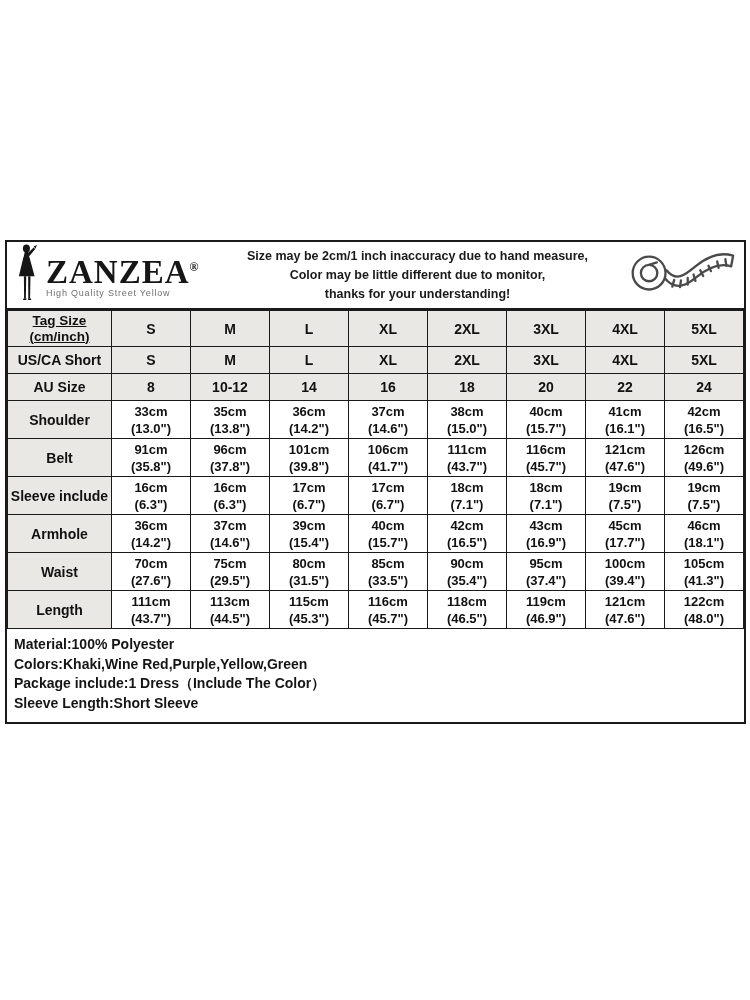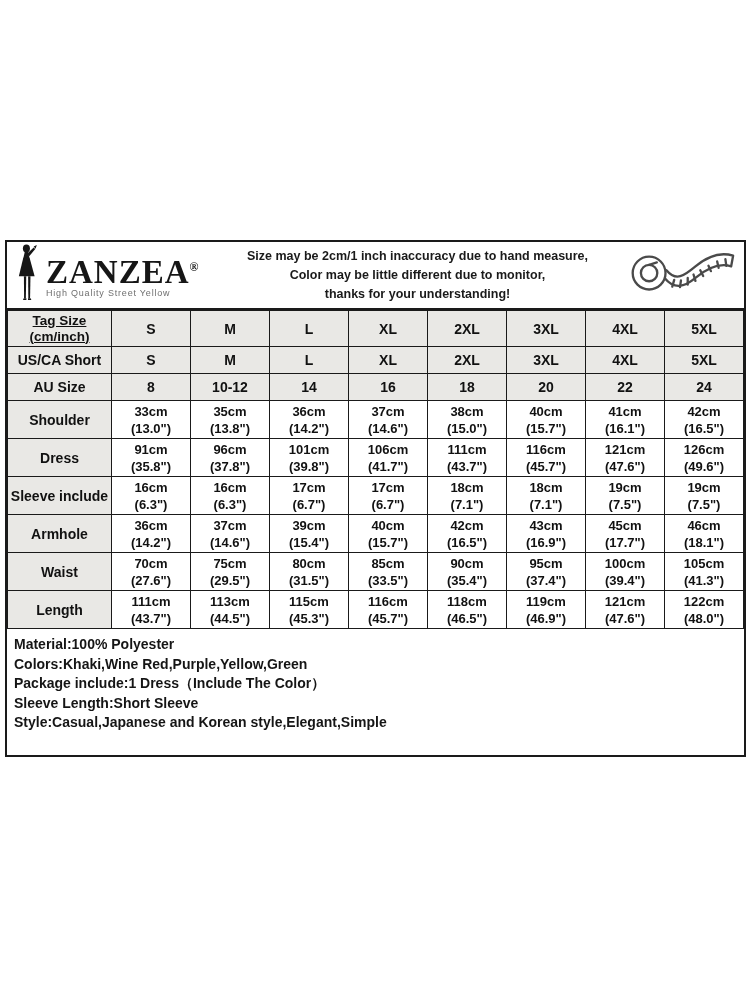--- a/index.html
+++ b/index.html
@@ -42,21 +42,21 @@
     padding:0;font-weight:bold;color:#111;
     overflow:hidden;
   }
   tr.size-row th, tr.size-row td{background:#e9e8e5;font-size:14px;height:26px;}
   tr.header-row th, tr.header-row td{height:35px;}
   tr.header-row th div{font-size:13.5px;line-height:16px;text-decoration:underline;}
   tr.measure-row th{background:#e9e8e5;font-size:14px;}
   tr.measure-row td{background:#ffffff;height:37px;font-size:13px;line-height:17px;}
   
   .details{
-    padding:6px 0 22px 7px;
+    padding:6px 0 9px 7px;
     font-size:14px;font-weight:bold;line-height:19.5px;color:#151515;
   }
 </style>
 </head>
 <body>
 
 <div class="sheet">
 
   <div class="box-header">
     <div class="logo">
@@ -183,21 +183,21 @@
           <td>
             <div>41cm</div>
             <div>(16.1")</div>
           </td>
           <td>
             <div>42cm</div>
             <div>(16.5")</div>
           </td>
         </tr>
         <tr class="measure-row">
-          <th>Dress</th>
+          <th>Belt</th>
           <td>
             <div>91cm</div>
             <div>(35.8")</div>
           </td>
           <td>
             <div>96cm</div>
             <div>(37.8")</div>
           </td>
           <td>
             <div>101cm</div>
@@ -365,16 +365,15 @@
           </td>
         </tr>
       </tbody>
   </table>
 
   <div class="details">
     <div>Material:100% Polyester</div>
     <div>Colors:Khaki,Wine Red,Purple,Yellow,Green</div>
     <div>Package include:1 Dress（Include The Color）</div>
     <div>Sleeve Length:Short Sleeve</div>
-    <div>Style:Casual,Japanese and Korean style,Elegant,Simple</div>
   </div>
 
 </div>
 
 </body></html>

